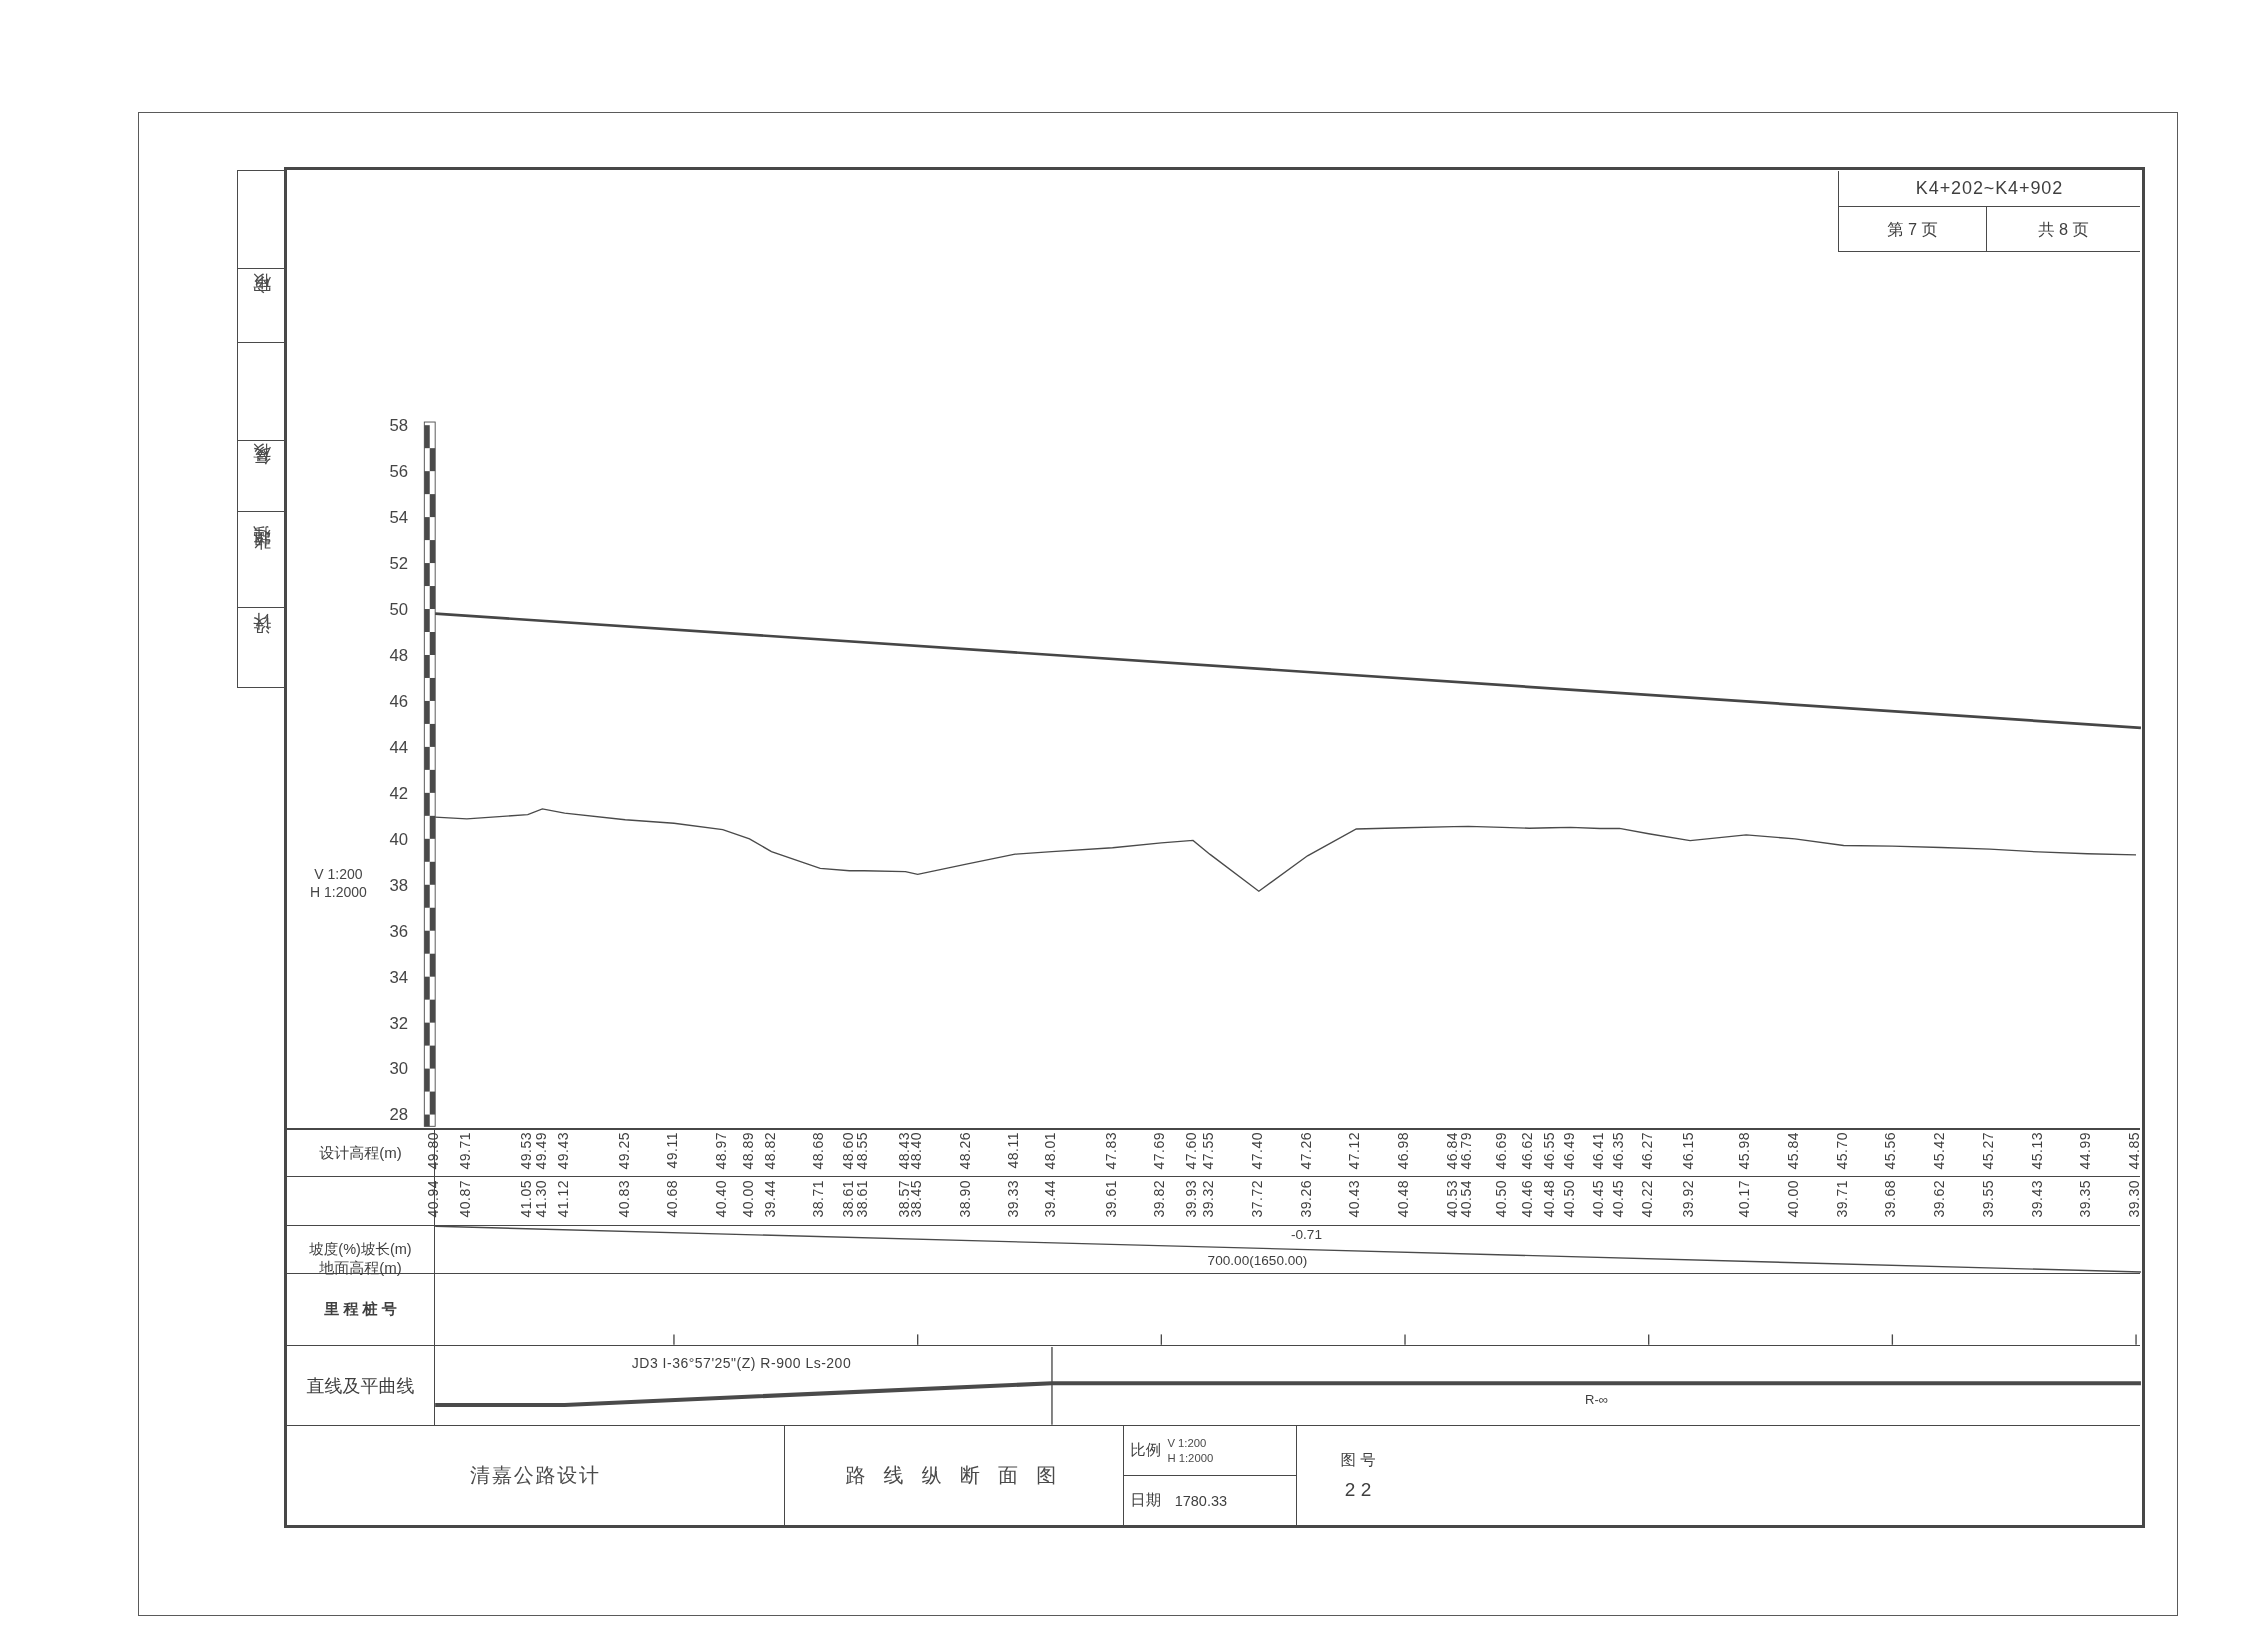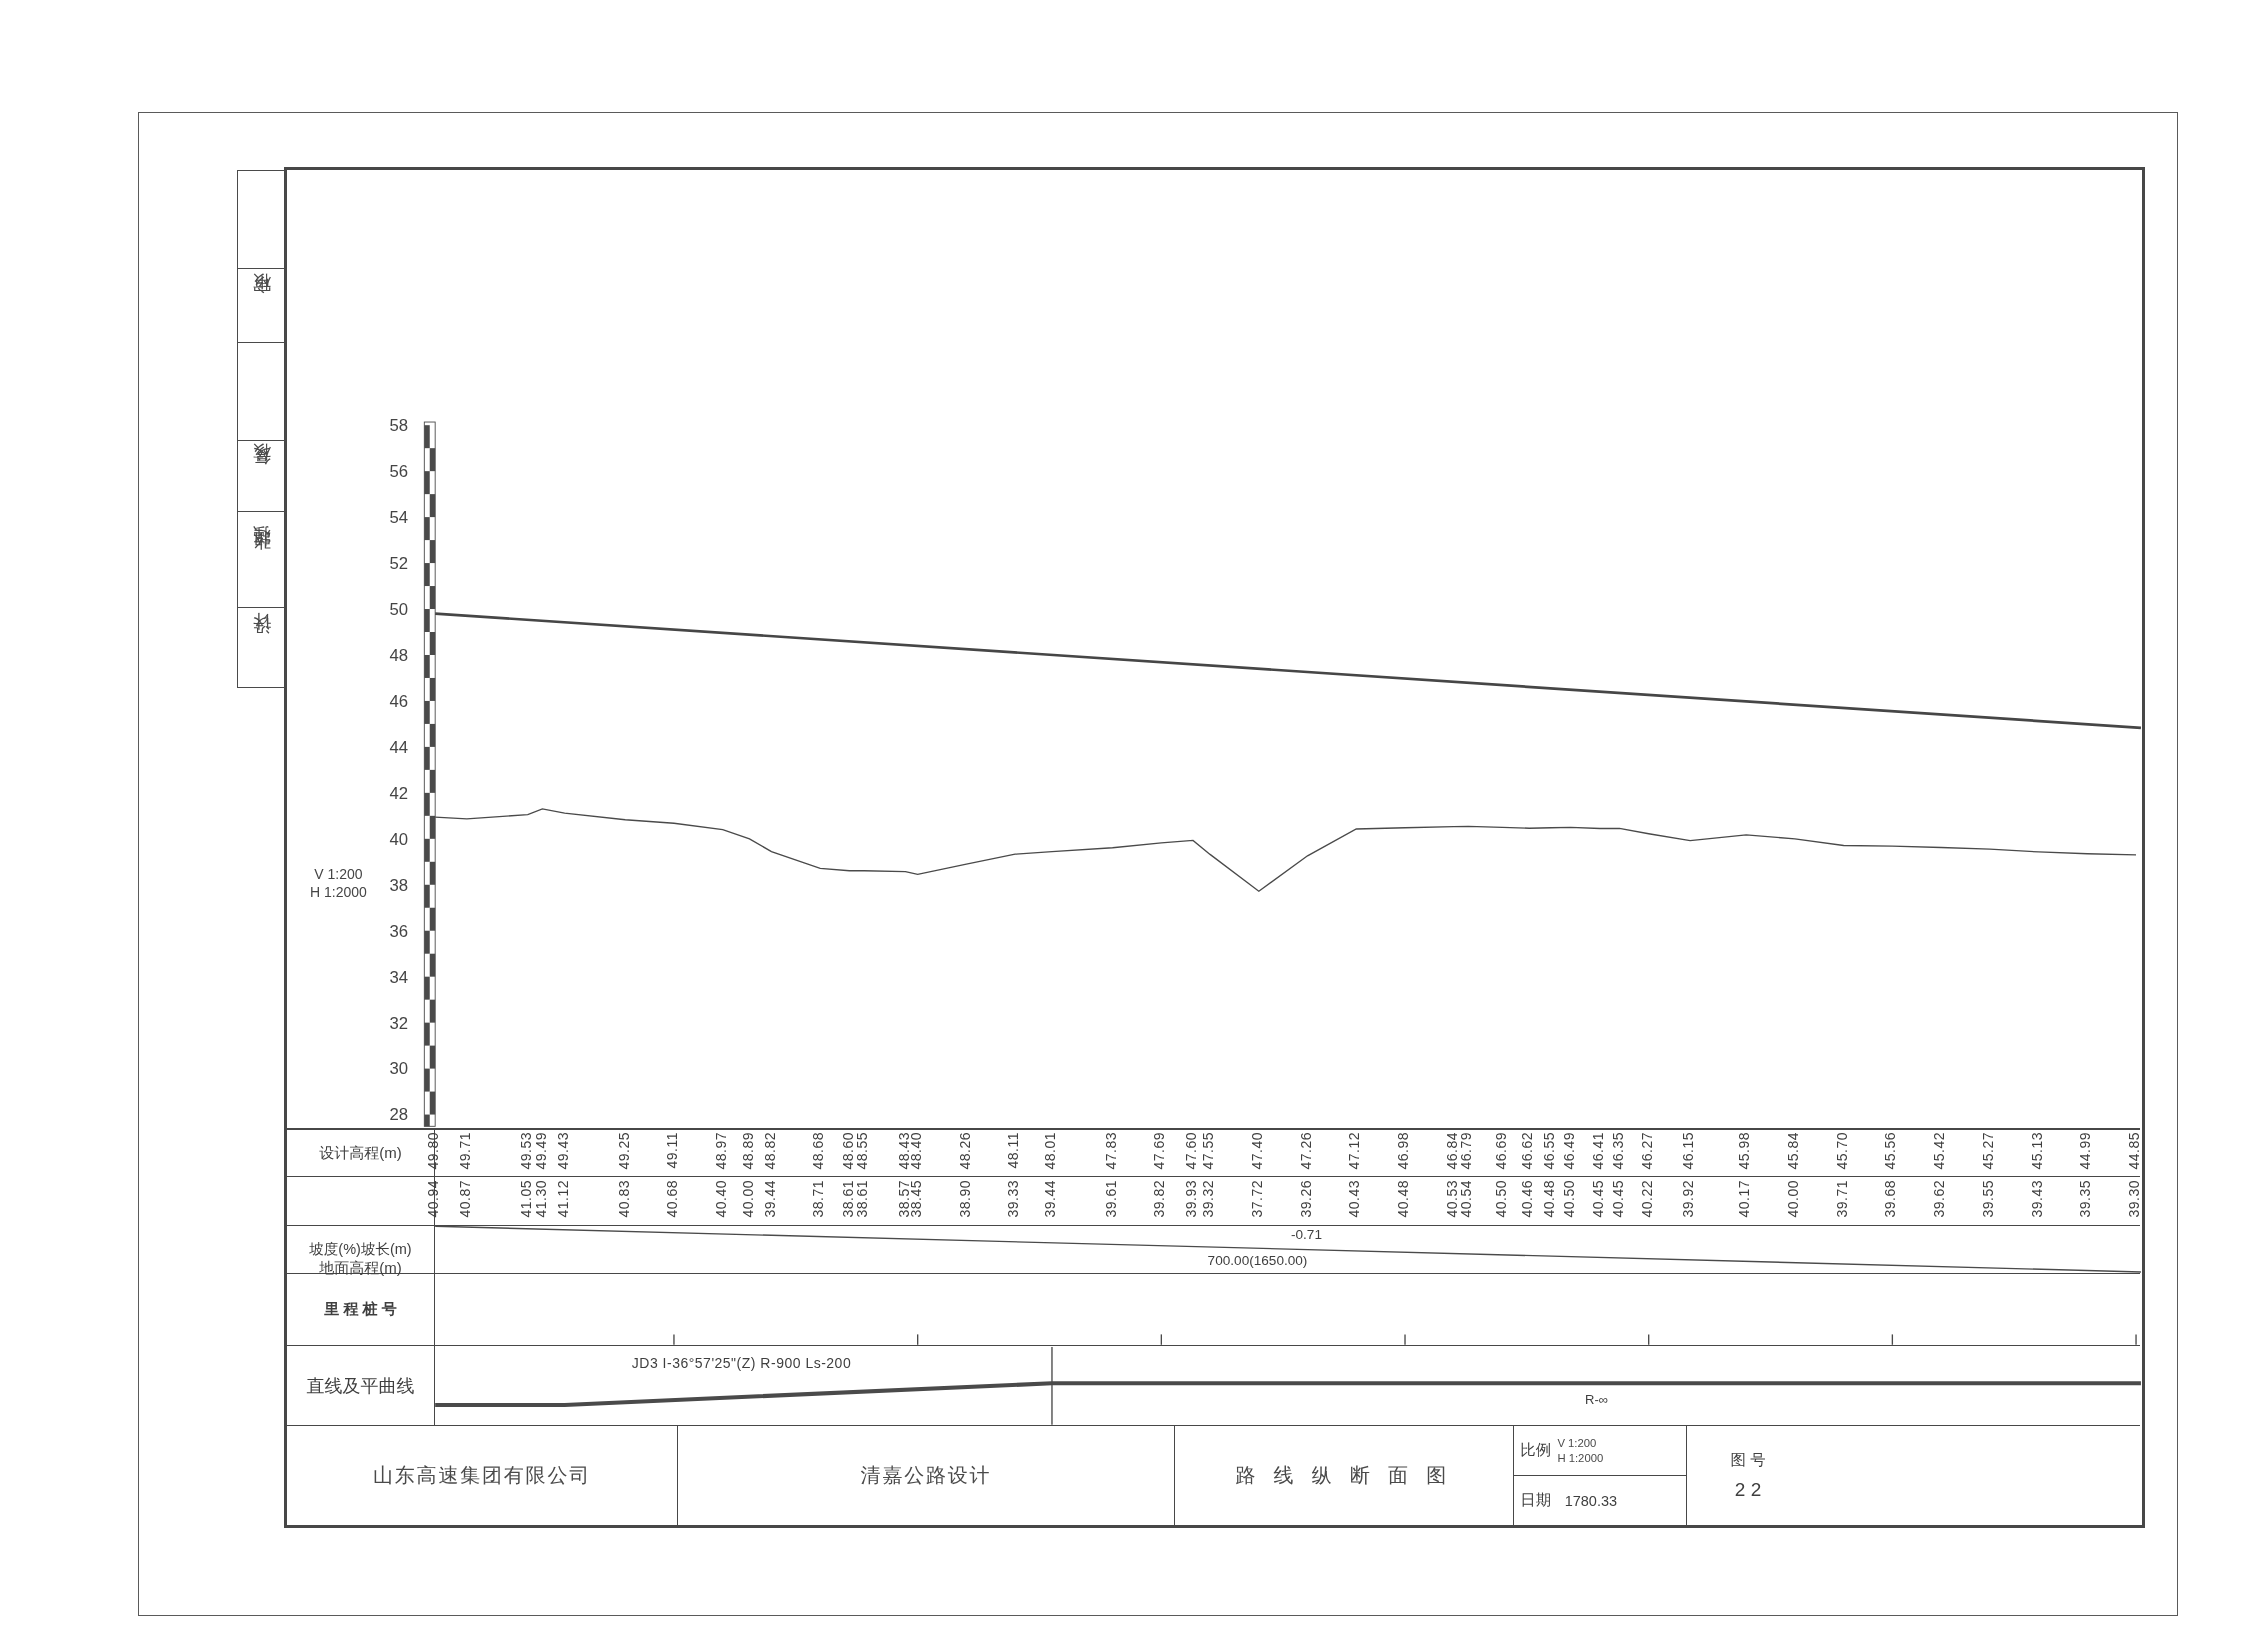--- a/index.html
+++ b/index.html
@@ -46,20 +46,33 @@
         <span class="vlab">复核</span>
       </div>
     <div class="sidecell" style="height:96px;">
         <span class="vlab">张超强</span>
       </div>
     <div class="sidecell" style="height:74px;">
         <span class="vlab">设计</span>
       </div>
   </div>
 
+  <div class="abs" style="left:1838px;top:171px;width:302px;height:81px;border-left:1.4px solid #4a4a4a;border-bottom:1.4px solid #4a4a4a;">
+    <div class="cellc" style="height:35px;border-bottom:1.4px solid #4a4a4a;font-size:18px;letter-spacing:0.9px;">
+      <span>K4+202~K4+902</span>
+    </div>
+    <div style="display:flex;height:45px;">
+      <div class="cellc" style="width:147px;border-right:1.4px solid #4a4a4a;font-size:16.3px;">
+        <span>第  7  页</span>
+      </div>
+      <div class="cellc" style="flex:1;font-size:16.3px;">
+        <span>共  8  页</span>
+      </div>
+    </div>
+  </div>
 
   <div class="abs txt" style="left:289px;top:866px;width:99px;text-align:center;font-size:14px;line-height:1.25;color:#454545;">
     <div>V 1:200</div>
     <div>H 1:2000</div>
   </div>
 
   <div class="abs hline" style="left:287px;top:1128px;width:1853px;height:1.8px;"></div>
   <div class="abs hline" style="left:287px;top:1176px;width:1853px;"></div>
   <div class="abs hline" style="left:287px;top:1225px;width:1853px;"></div>
   <div class="abs hline" style="left:287px;top:1273px;width:1853px;"></div>
@@ -86,23 +99,20 @@
     <span>-0.71</span></div>
   <div class="abs txt" style="left:1176px;top:1253px;width:163px;text-align:center;font-size:13.6px;">
     <span>700.00(1650.00)</span></div>
 
   <div class="abs txt" style="left:583px;top:1355px;width:317px;text-align:center;font-size:14px;letter-spacing:0.5px;">
     <span>JD3 I-36°57'25"(Z) R-900 Ls-200</span></div>
   <div class="abs txt" style="left:1547px;top:1392px;width:99px;text-align:center;font-size:13px;">
     <span>R-∞</span></div>
 
   <div class="abs tb" style="left:287px;top:1425px;width:1853px;height:100px;border-top:1.8px solid #474747;">
-    <div class="tbcell big" style="width:390px;">
-      <span>山东高速集团有限公司</span>
-      </div>
     <div class="tbcell big" style="width:497px;">
       <span>清嘉公路设计</span>
       </div>
     <div class="tbcell big" style="width:339px;letter-spacing:6.3px;text-align:center;">
       <span>路 线 纵 断 面 图</span>
       </div>
     <div class="tbcell" style="width:173px;flex-direction:column;padding:0;align-items:stretch;">
       <div style="height:50px;display:flex;align-items:center;border-bottom:1.4px solid #474747;box-sizing:border-box;">
         <span style="font-size:15.4px;margin-left:6.3px;">比例</span>
         <span class="small" style="margin-left:6.3px;line-height:1.3;display:flex;flex-direction:column;">

